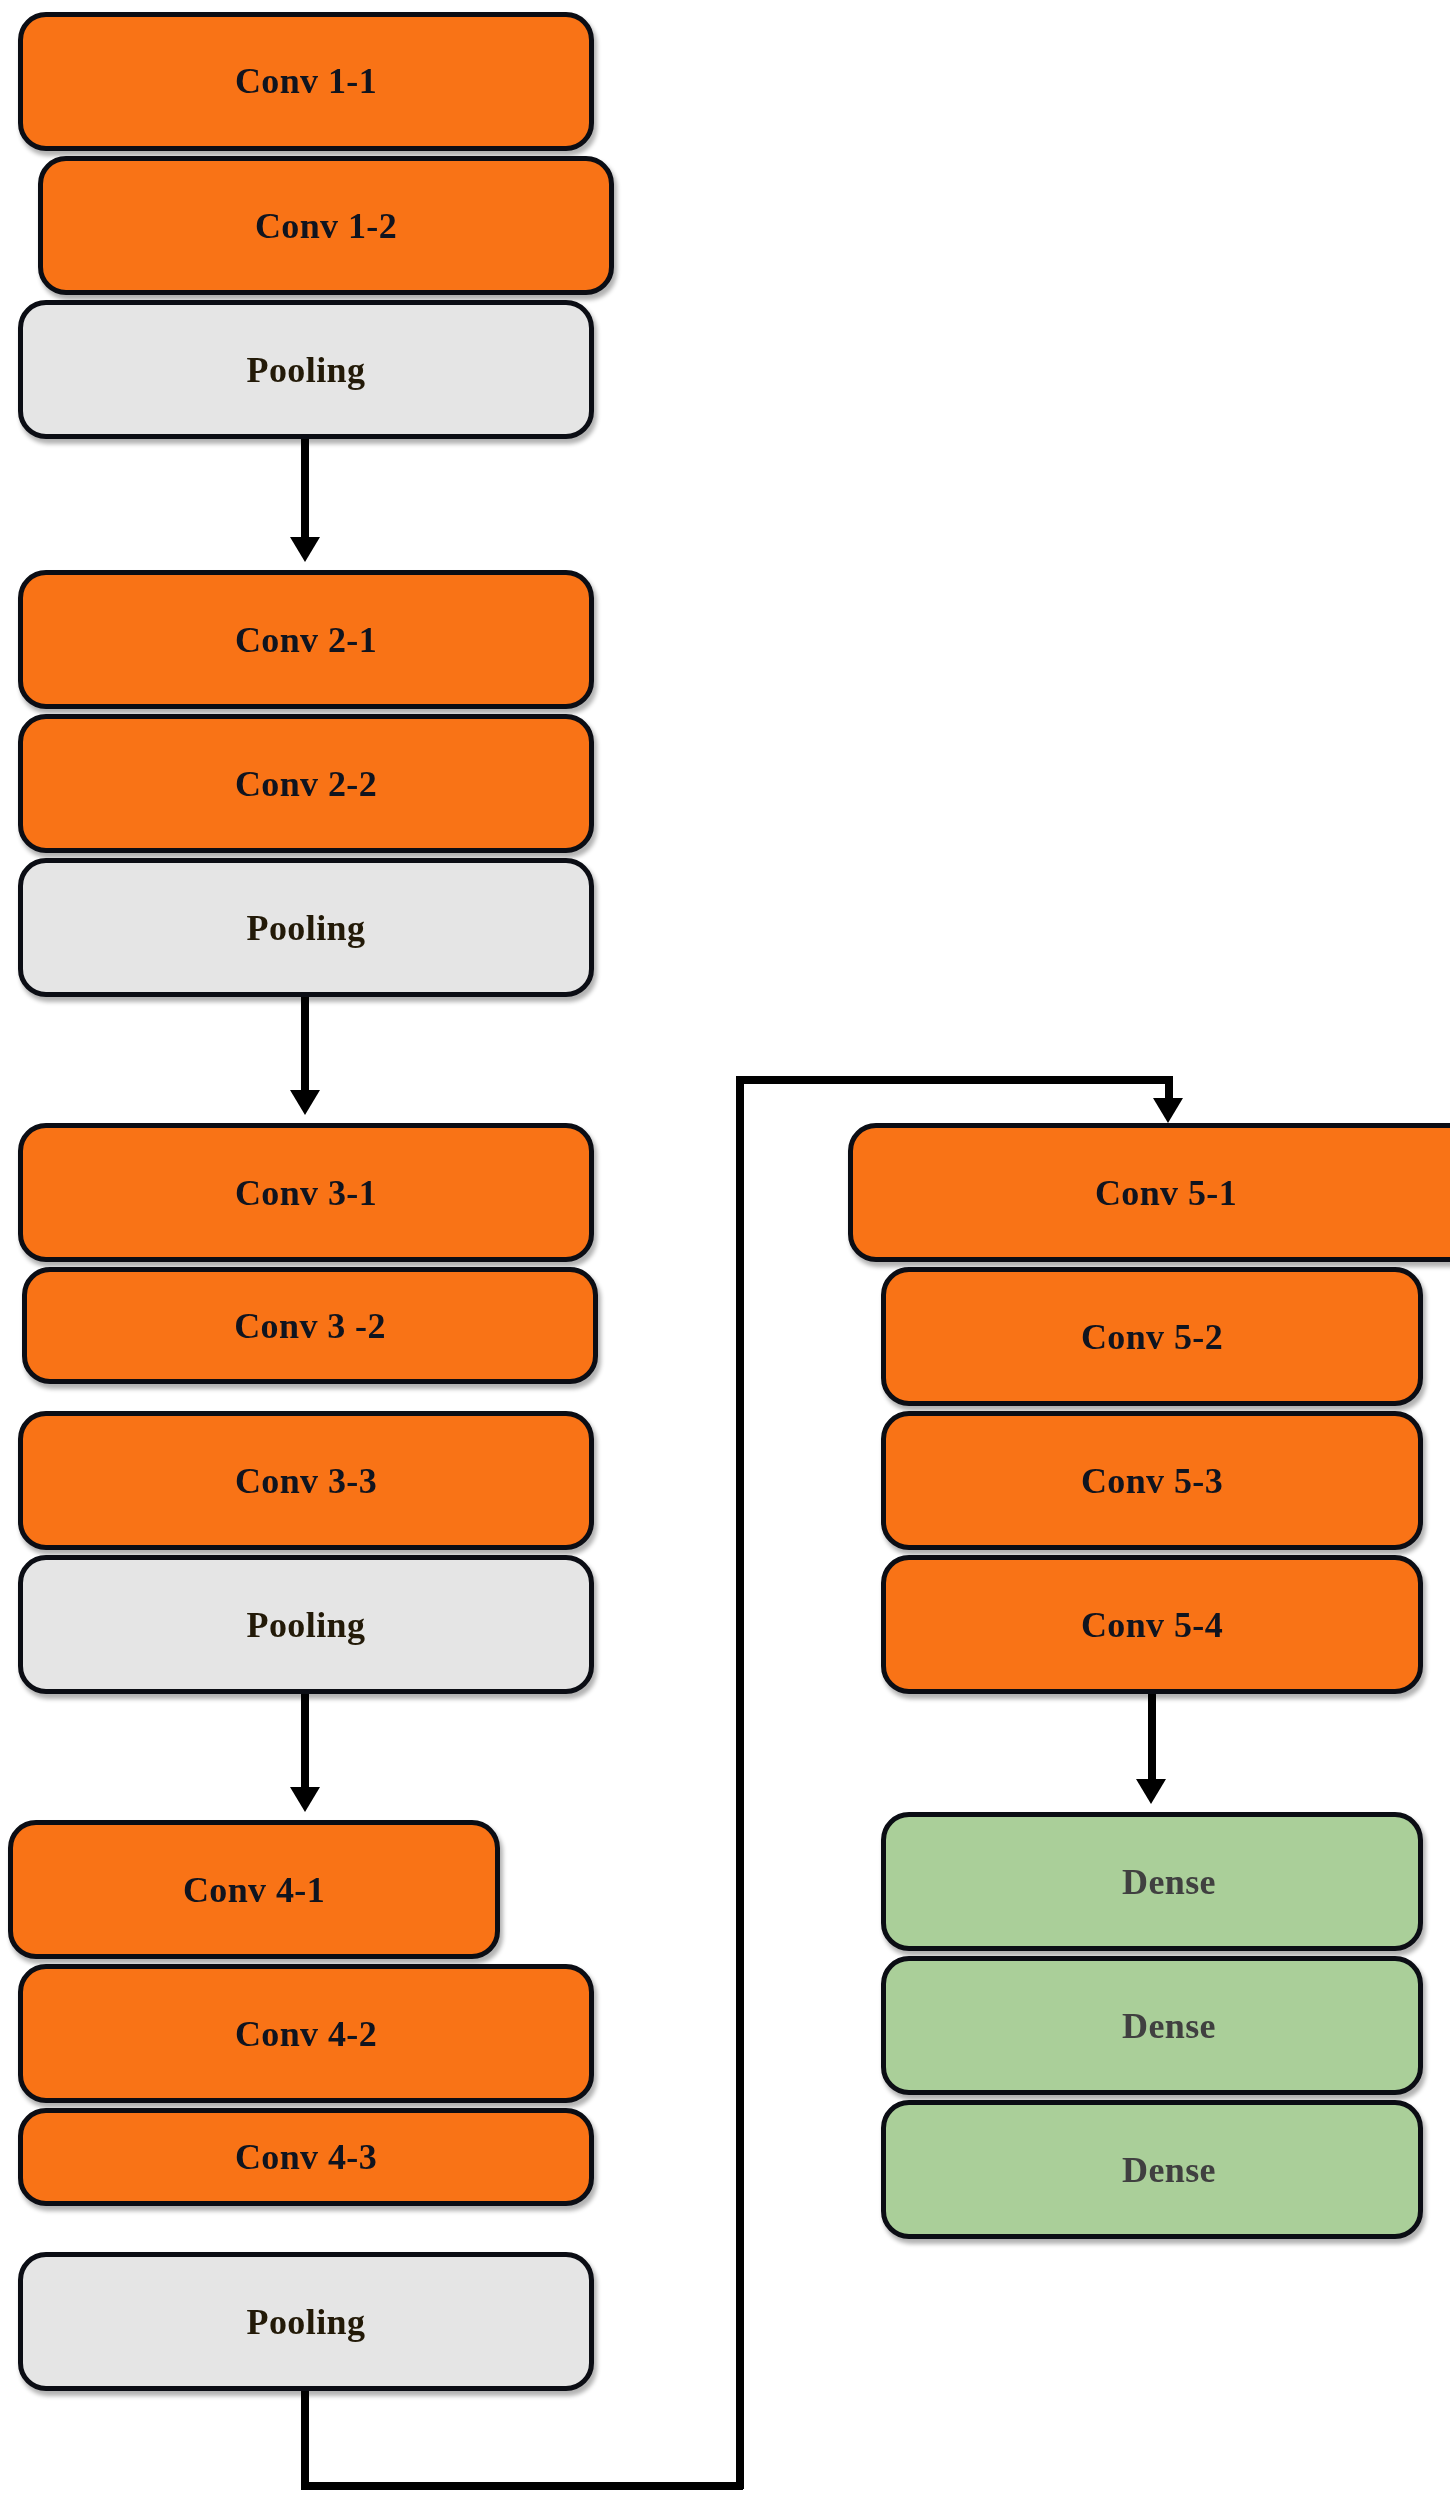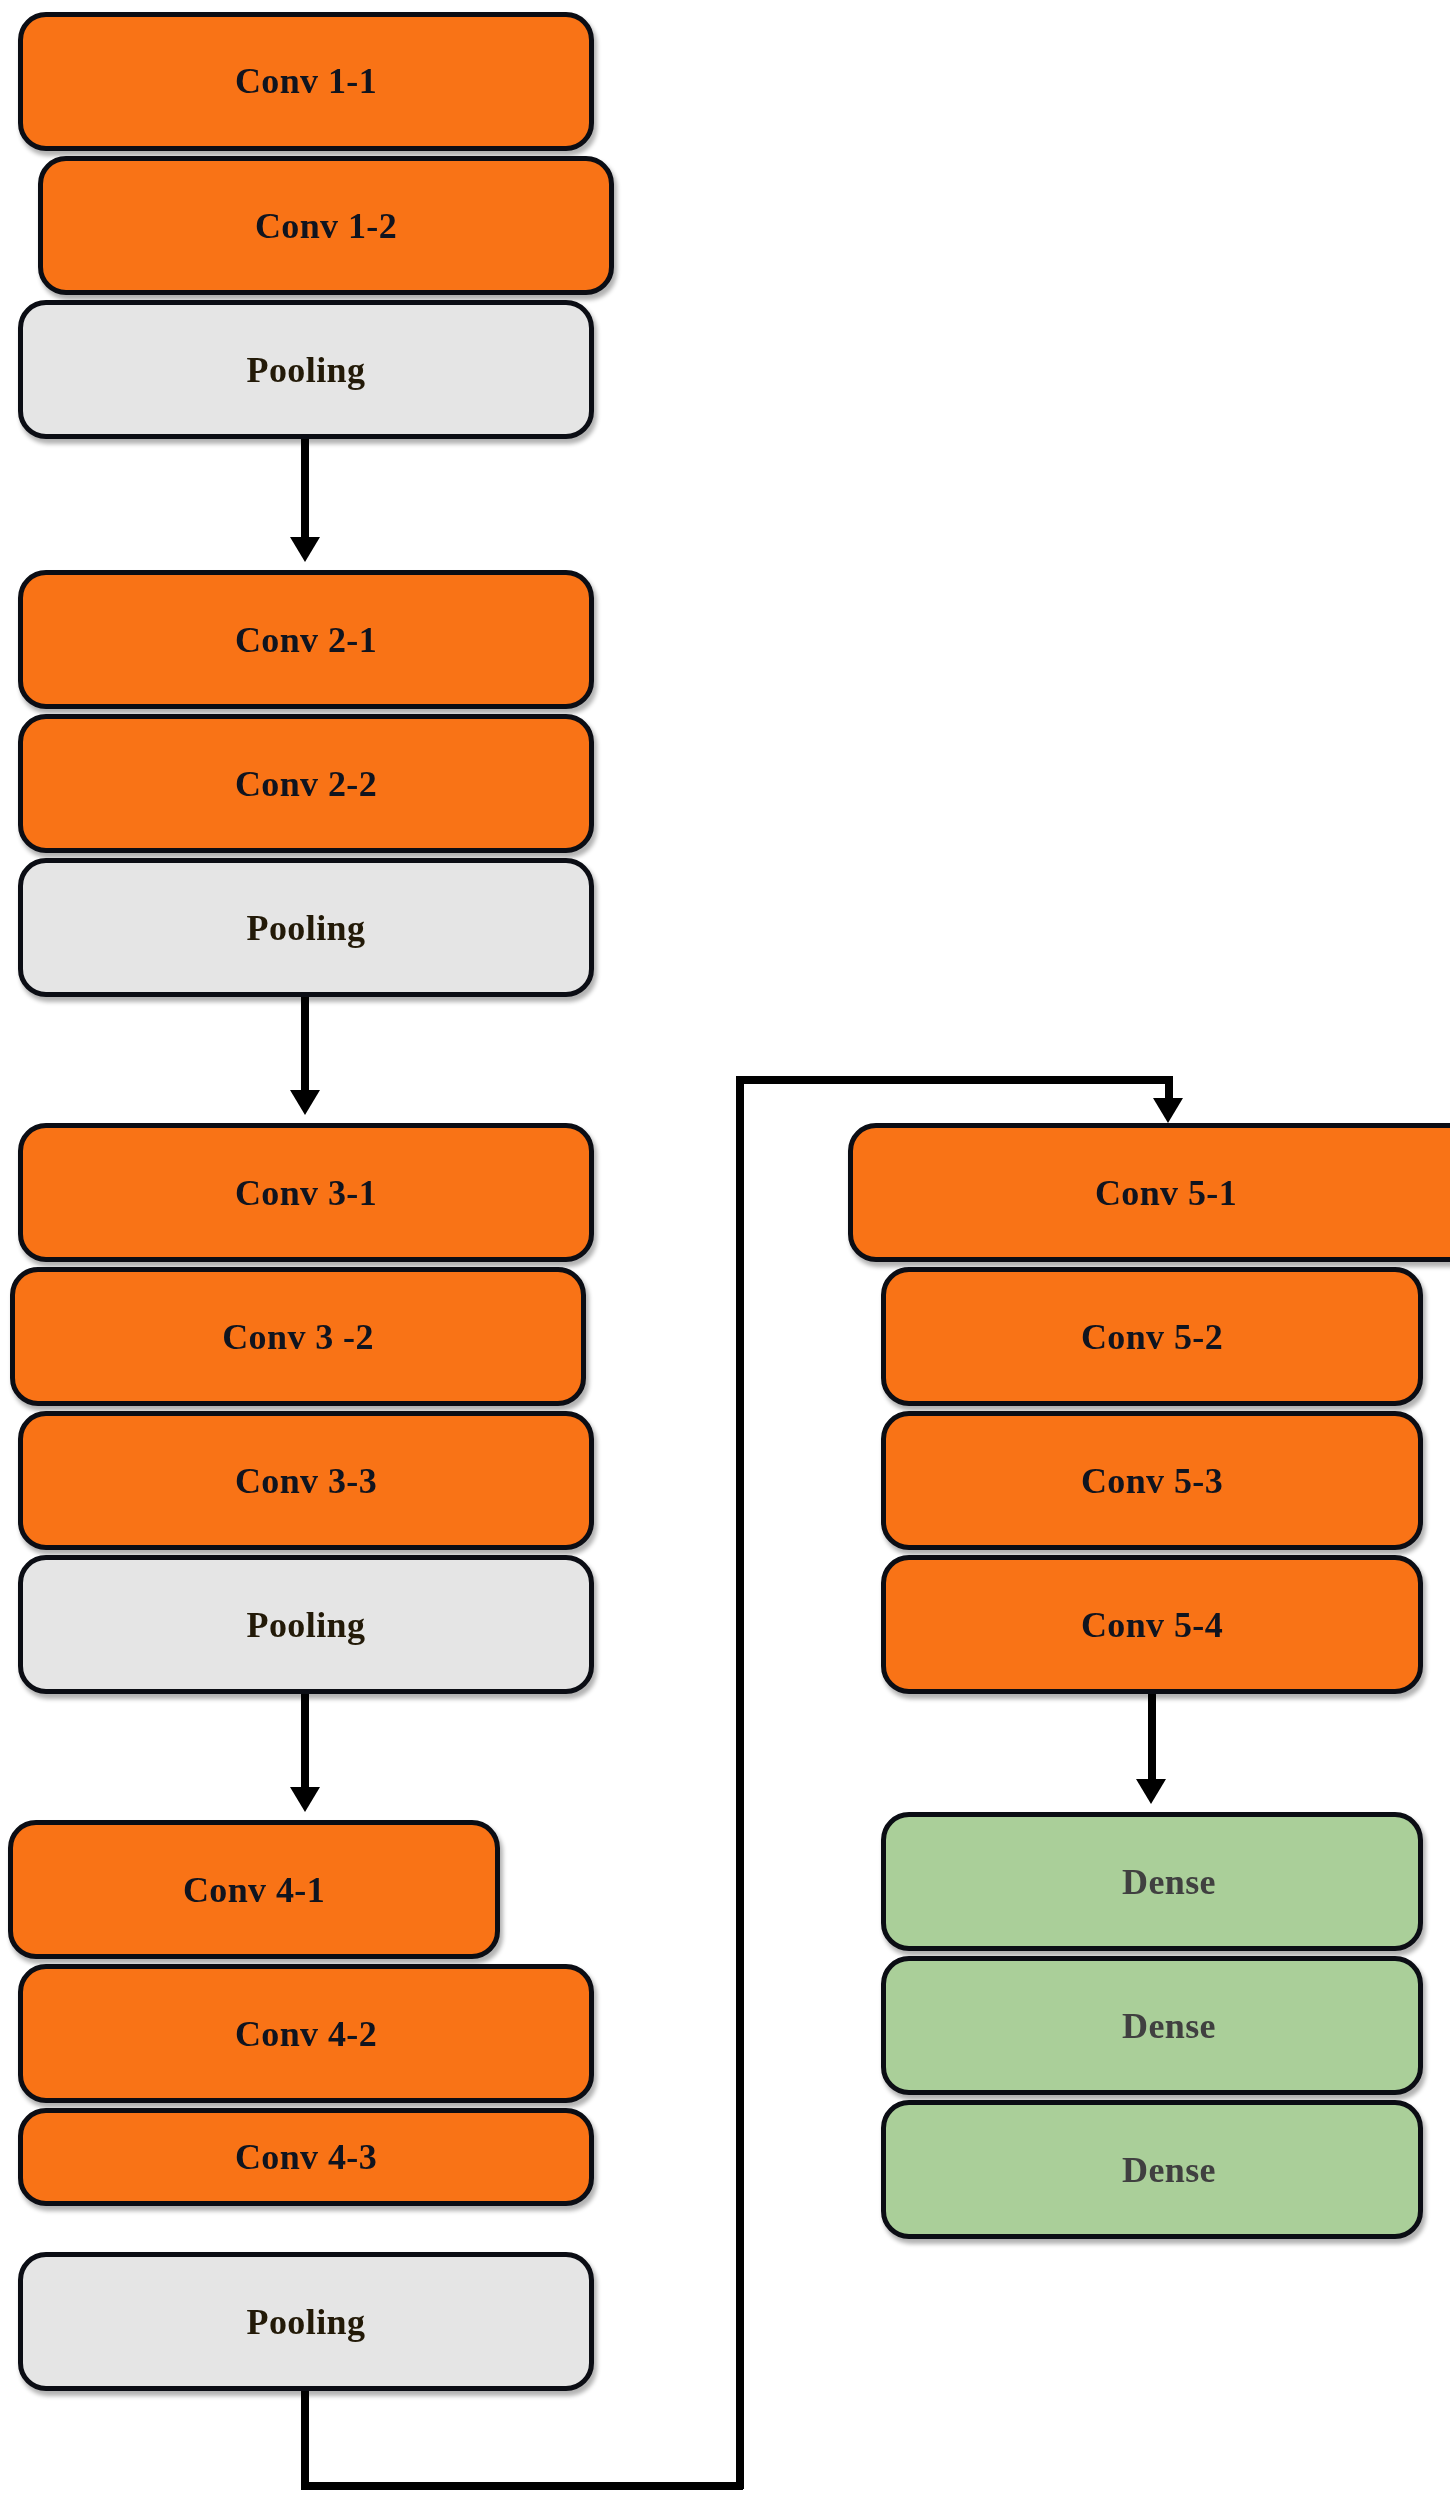--- a/index.html
+++ b/index.html
@@ -66,21 +66,21 @@
   <div class="arrowhead" style="left:290px; top:537px;"></div>
 
   <div class="block conv" style="left:18px;  top:570px;  width:576px; height:139px;">Conv 2-1</div>
   <div class="block conv" style="left:18px;  top:714px;  width:576px; height:139px;">Conv 2-2</div>
   <div class="block pool" style="left:18px;  top:858px; width:576px; height:139px;">Pooling</div>
 
   <div class="edge edge-v" style="left:301px; top:997px; height:101px;"></div>
   <div class="arrowhead" style="left:290px; top:1090px;"></div>
 
   <div class="block conv" style="left:18px;  top:1123px; width:576px; height:139px;">Conv 3-1</div>
-  <div class="block conv" style="left:10px;  top:1267px; width:576px; height:139px;">Conv 3 -2</div>
+  <div class="block conv" style="left:22px;  top:1267px; width:576px; height:117px;">Conv 3 -2</div>
   <div class="block conv" style="left:18px;  top:1411px; width:576px; height:139px;">Conv 3-3</div>
   <div class="block pool" style="left:18px;  top:1555px; width:576px; height:139px;">Pooling</div>
 
   <div class="edge edge-v" style="left:301px; top:1694px; height:101px;"></div>
   <div class="arrowhead" style="left:290px; top:1787px;"></div>
 
   <div class="block conv" style="left:8px;  top:1820px; width:492px; height:139px;">Conv 4-1</div>
   <div class="block conv" style="left:18px;  top:1964px; width:576px; height:139px;">Conv 4-2</div>
   <div class="block conv" style="left:18px;  top:2108px; width:576px; height:98px;">Conv 4-3</div>
   <div class="block pool" style="left:18px;  top:2252px; width:576px; height:139px;">Pooling</div>

